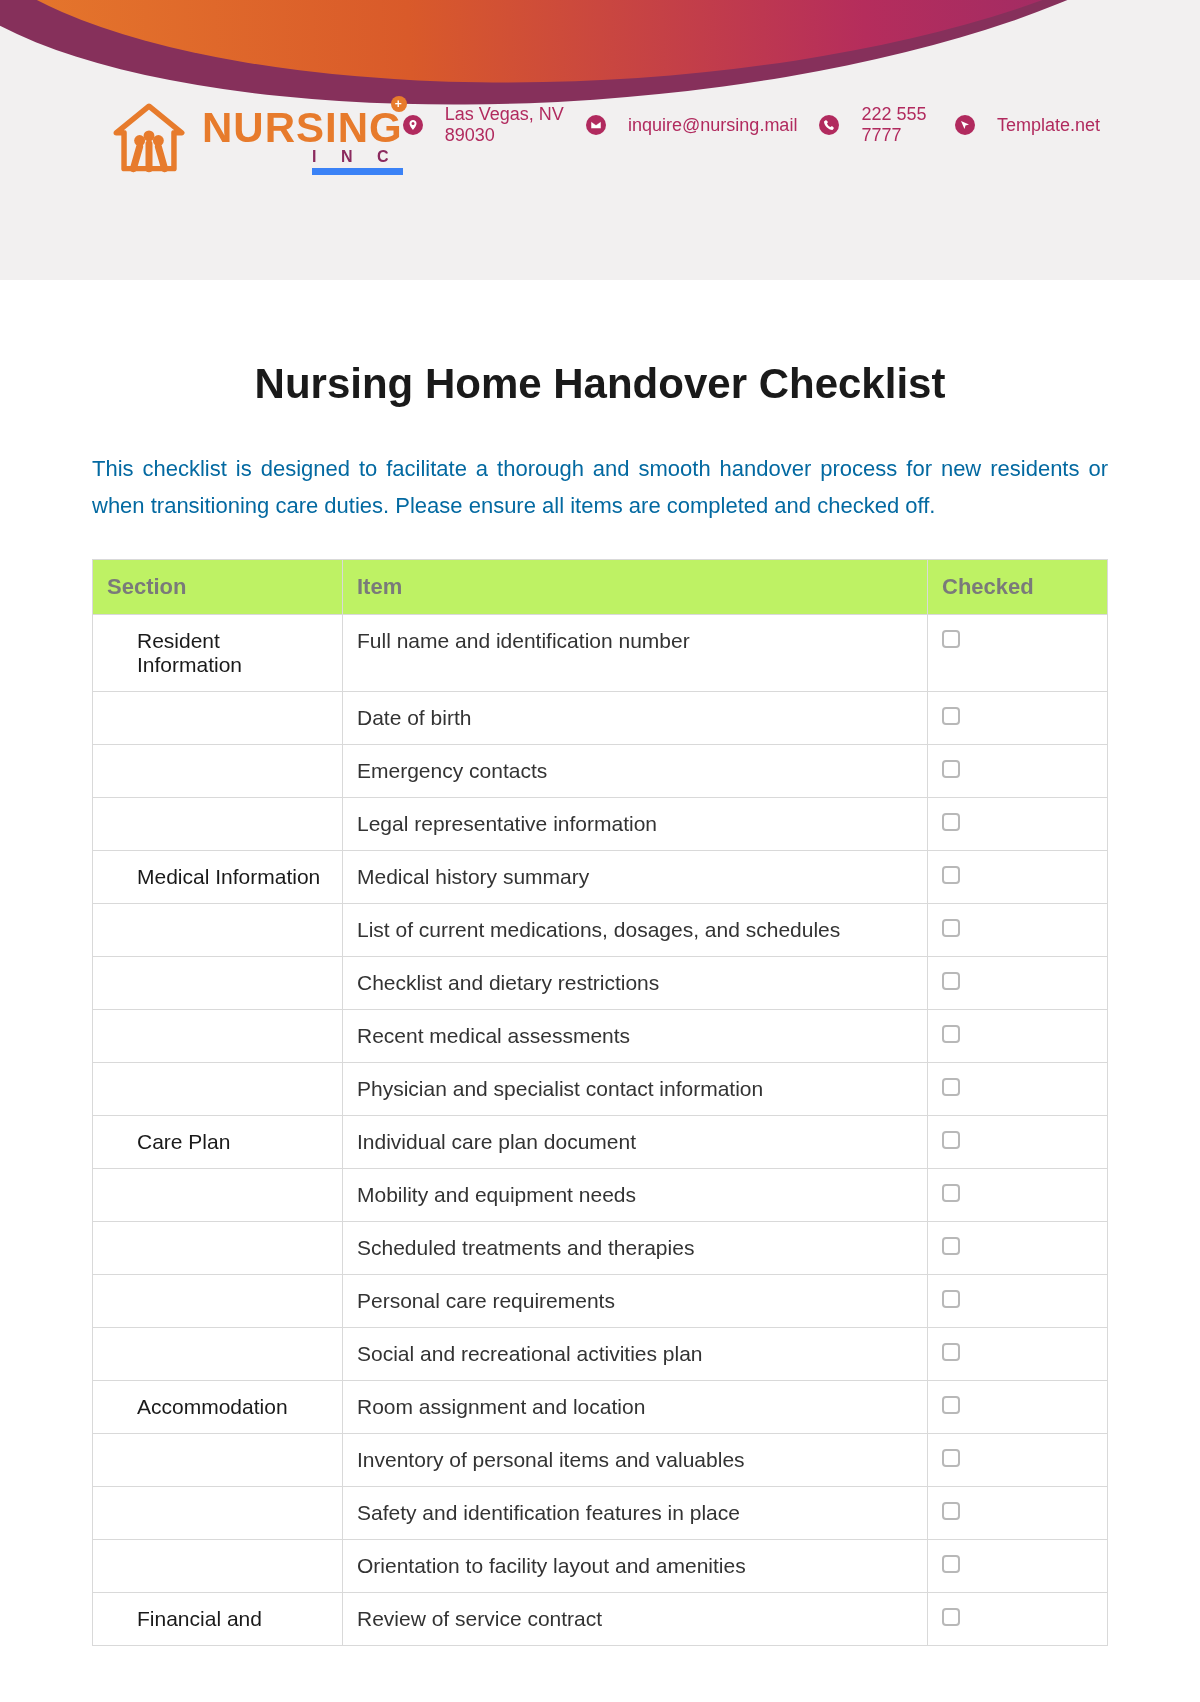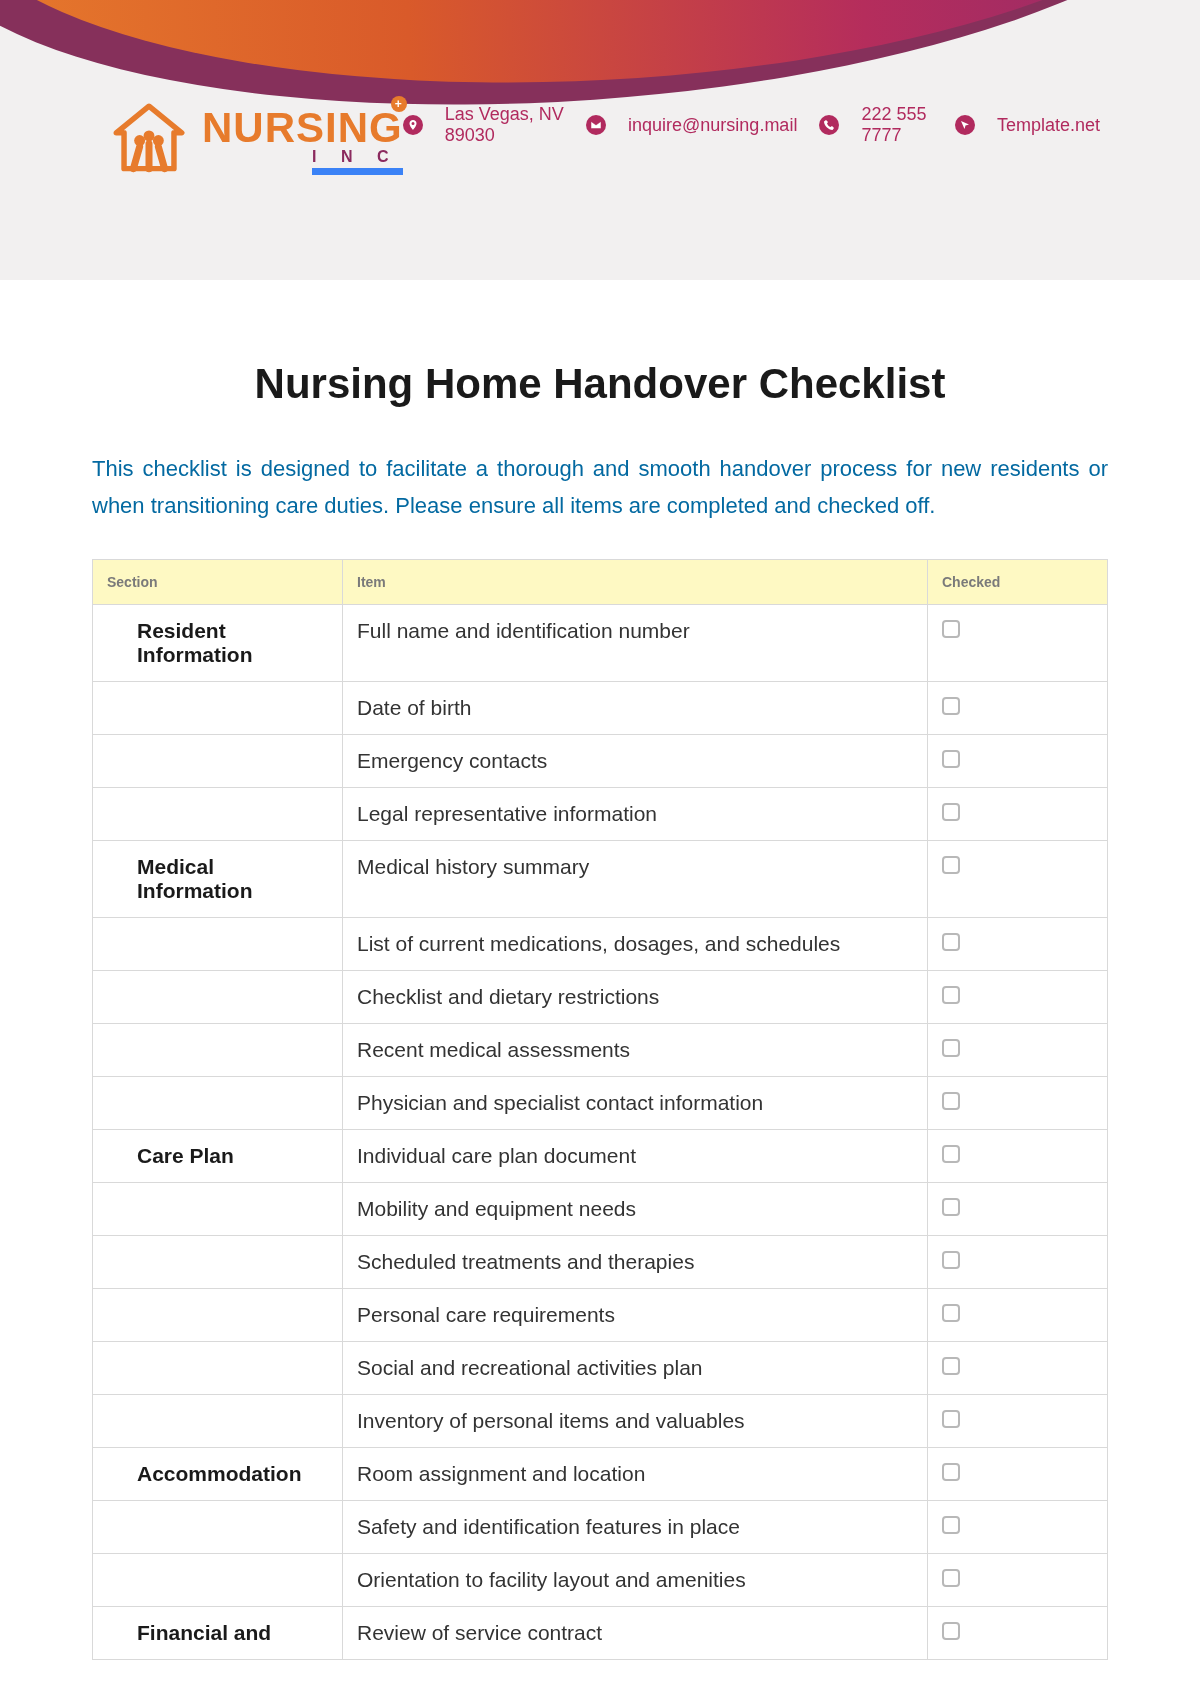--- a/index.html
+++ b/index.html
@@ -95,27 +95,27 @@
     border-collapse: collapse;
     font-size: 21px;
   }
   table.checklist th, table.checklist td {
     border: 1px solid #d9d9d9;
     padding: 14px 14px;
     text-align: left;
     vertical-align: top;
   }
   table.checklist th {
-    background: #fef9c3;
+    background: #bef264;
     color: #7a7a7a;
     font-weight: 700;
-    font-size: 14px;
+    font-size: 22px;
   }
   table.checklist td.section-cell {
-    font-weight: 700;
+    font-weight: 400;
     color: #1a1a1a;
     width: 250px;
     padding-left: 44px;
   }
   table.checklist td.item-cell {
     color: #333;
   }
   table.checklist td.check-cell { width: 180px; }
   .checkbox {
     width: 18px; height: 18px;
@@ -268,27 +268,27 @@
             <td class="section-cell"></td>
             <td class="item-cell">Personal care requirements</td>
             <td class="check-cell"><span class="checkbox"></span></td>
           </tr>
           <tr>
             <td class="section-cell"></td>
             <td class="item-cell">Social and recreational activities plan</td>
             <td class="check-cell"><span class="checkbox"></span></td>
           </tr>
           <tr>
-            <td class="section-cell"></td>
-            <td class="item-cell">Inventory of personal items and valuables</td>
-            <td class="check-cell"><span class="checkbox"></span></td>
-          </tr>
-          <tr>
             <td class="section-cell">Accommodation</td>
             <td class="item-cell">Room assignment and location</td>
+            <td class="check-cell"><span class="checkbox"></span></td>
+          </tr>
+          <tr>
+            <td class="section-cell"></td>
+            <td class="item-cell">Inventory of personal items and valuables</td>
             <td class="check-cell"><span class="checkbox"></span></td>
           </tr>
           <tr>
             <td class="section-cell"></td>
             <td class="item-cell">Safety and identification features in place</td>
             <td class="check-cell"><span class="checkbox"></span></td>
           </tr>
           <tr>
             <td class="section-cell"></td>
             <td class="item-cell">Orientation to facility layout and amenities</td>

